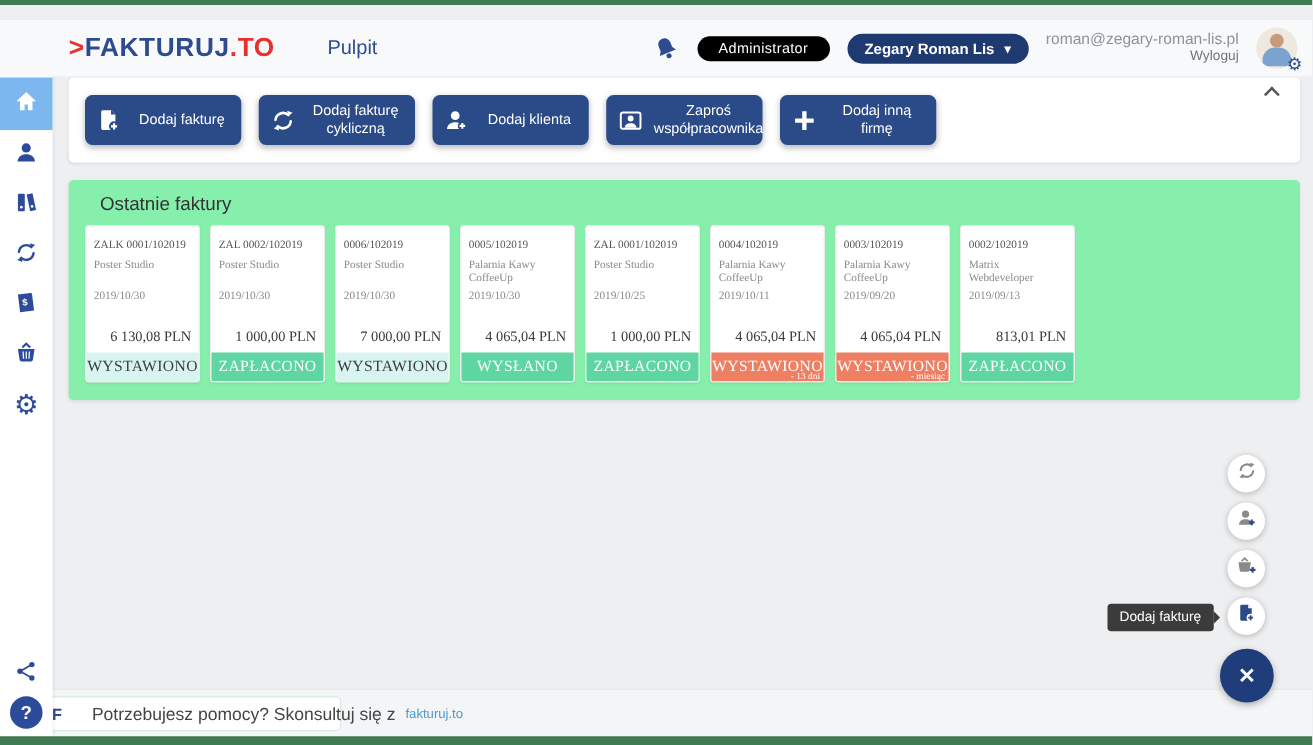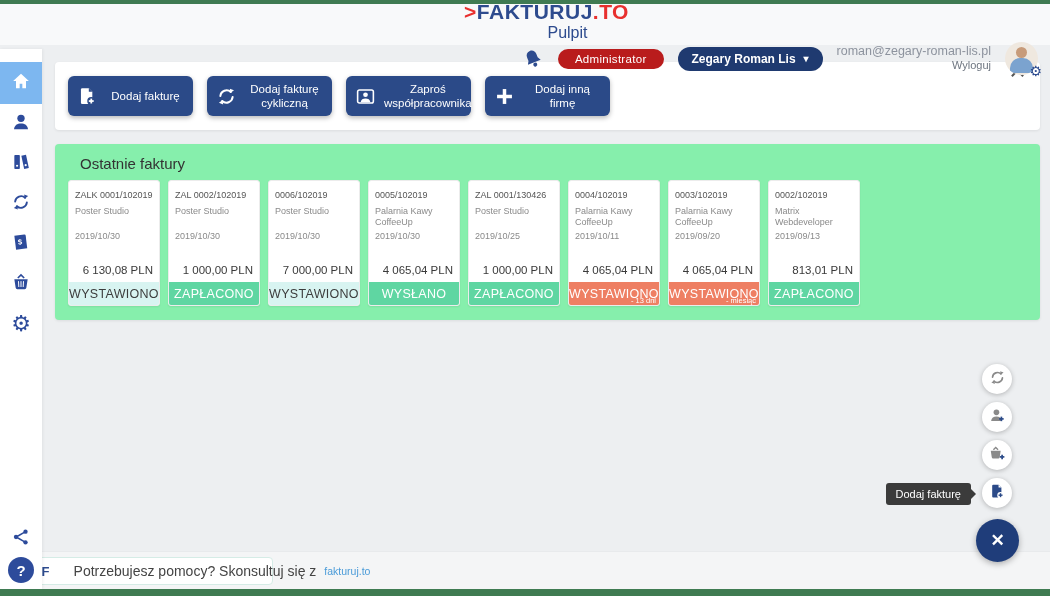--- a/index.html
+++ b/index.html
@@ -5,28 +5,28 @@
   * { margin:0; padding:0; box-sizing:border-box; }
   html,body { width:1050px; height:596px; }
   body { font-family:"Liberation Sans", sans-serif; background:#edeff1; overflow:hidden; }
   .page { position:relative; width:1050px; height:596px; background:#edeff1; overflow:hidden; }
 
   
   .strip-top { position:absolute; top:0; left:0; right:0; height:4px; background:#3f7b52; z-index:40; }
   .strip-bottom { position:absolute; bottom:0; left:0; right:0; height:7px; background:#3f7b52; z-index:40; }
 
   
-  .header { position:absolute; top:0; left:0; right:0; height:45px; background:#f8f9fa; display:flex; align-items:center; padding:0 12px 0 55px; z-index:30;flex-direction:column; }
+  .header { position:absolute; top:16px; left:0; right:0; height:45px; background:#f8f9fa; display:flex; align-items:center; padding:0 12px 0 55px; z-index:30; }
   .logo { font-size:21px; font-weight:bold; letter-spacing:.5px; cursor:pointer; white-space:nowrap; }
   .logo .red { color:#e8302e; }
   .logo .navy { color:#2d4b8e; }
   .page-title { color:#2d4b8e; font-size:16px; margin-left:42px; }
   .header-right { margin-left:auto; display:flex; align-items:center; gap:14px; }
   .bell { width:22px; height:22px; color:#2d4b8e; transform:rotate(-22deg); cursor:pointer; }
-  .badge-role { background:#b91c1c; color:#fff; font-size:11.5px; padding:4px 17px; border-radius:11px; letter-spacing:.3px; }
+  .badge-role { background:#000000; color:#fff; font-size:11.5px; padding:4px 17px; border-radius:11px; letter-spacing:.3px; }
   .company-pill { background:#1f3a70; color:#fff; font-size:12px; font-weight:bold; padding:5px 14px; border-radius:13px; display:flex; align-items:center; gap:8px; cursor:pointer;justify-content:flex-end; }
   .company-pill .caret { font-size:10px; }
   .account { text-align:right; line-height:1.25; }
   .account .email { font-size:12.5px; color:#8d939e; }
   .account .logout { font-size:11px; color:#6e7681; cursor:pointer; }
   .avatar { position:relative; width:33px; height:33px; border-radius:50%; background:#efe8df; overflow:visible; cursor:pointer; }
   .avatar .ph { position:absolute; inset:0; border-radius:50%; overflow:hidden; }
   .avatar .head { position:absolute; top:5px; left:11px; width:11px; height:11px; border-radius:50%; background:#c79b7a; }
   .avatar .body { position:absolute; top:16px; left:5px; width:23px; height:15px; border-radius:10px 10px 0 0; background:#7ba3cf; }
   .avatar .gear { position:absolute; right:-4px; bottom:-3px; font-size:14px; color:#2d4b8e; line-height:1; }
@@ -46,21 +46,21 @@
   .act-btn { width:125px; height:40px; background:#2b4a88; border:none; border-radius:6px; color:#fff; display:flex; align-items:center; box-shadow:0 2px 5px rgba(0,0,0,.28); cursor:pointer; font-family:inherit; }
   .act-btn .ic { width:38px; display:flex; align-items:center; justify-content:center; flex:0 0 38px; }
   .act-btn .ic svg { width:21px; height:21px; }
   .act-btn .lbl { flex:1; font-size:11.5px; line-height:1.25; text-align:center; padding-right:8px; white-space:pre-line; }
   .collapse { position:absolute; top:5px; right:16px; width:14px; height:12px; cursor:pointer; }
   .collapse::after { content:""; position:absolute; left:3px; top:4px; width:7px; height:7px; border-left:2px solid #555; border-top:2px solid #555; transform:rotate(45deg); }
 
   
   .panel-invoices { position:absolute; left:55px; top:144px; width:985px; height:176px; background:#86efac; border-radius:4px; box-shadow:0 1px 3px rgba(0,0,0,.08); z-index:10; }
   .inv-title { font-size:15px; color:#333; padding:11px 0 0 25px; }
-  .cards { display:flex; gap:8px; padding:8px 0 16px 13px; }
+  .cards { display:flex; gap:8px; padding:8px 0 16px 13px;font-family:Liberation Serif, serif; }
   .card { width:92px; height:126px; background:#fff; border:1px solid #ececec; border-radius:3px; box-shadow:0 1px 2px rgba(0,0,0,.07); display:flex; flex-direction:column; overflow:hidden; cursor:pointer; }
   .c-num { font-size:9px; color:#555; padding:9px 6px 0; min-height:21px; }
   .c-client { font-size:9px; color:#8a8a8a; padding:4px 6px 0; min-height:27px; line-height:1.25; }
   .c-date { font-size:9px; color:#8a8a8a; padding:2px 6px 0; }
   .c-amount { font-size:11.5px; color:#3a3a3a; text-align:right; padding:0 6px 6px; margin-top:auto; }
   .c-status { position:relative; height:23px; display:flex; align-items:center; justify-content:center; font-size:12.5px; letter-spacing:.3px; }
   .st-issued { background:#d8f4f1; color:#3d3d3d; }
   .st-paid, .st-sent { background:#5fd6a2; color:#fff; }
   .st-overdue { background:#ee7f63; color:#fff; }
   .c-status .sub { position:absolute; right:3px; bottom:0px; font-size:7.5px; letter-spacing:0; }
@@ -214,20 +214,34 @@
               <path fill="#fff" d="M15.8 3 20.6 4.9 16.4 8z"></path>
               <path fill="#fff" d="M8.2 21 3.4 19.1 7.6 16z"></path>
             </svg>
           </span>
         <span class="lbl">Dodaj fakturę
 cykliczną</span>
       </button>
       <button class="act-btn">
         <span class="ic">
             <svg viewBox="0 0 24 24">
+              <circle cx="10.5" cy="7.5" r="4" fill="#fff"></circle>
+              <path fill="#fff" d="M3 19.6c.4-4.4 3.6-6.2 7.5-6.2s7.1 1.8 7.5 6.2z"></path>
+              <circle cx="17" cy="16.8" r="4.2" fill="#2b4a88"></circle>
+              <g stroke="#fff" stroke-width="1.9">
+                <line x1="17" y1="14.2" x2="17" y2="19.4"></line>
+                <line x1="14.4" y1="16.8" x2="19.6" y2="16.8"></line>
+              </g>
+            </svg>
+          </span>
+        <span class="lbl">Dodaj klienta</span>
+      </button>
+      <button class="act-btn">
+        <span class="ic">
+            <svg viewBox="0 0 24 24">
               <rect x="3" y="4.5" width="18" height="15" rx="2" fill="none" stroke="#fff" stroke-width="1.8"></rect>
               <circle cx="12" cy="10" r="2.7" fill="#fff"></circle>
               <path fill="#fff" d="M6.5 18.6c.4-3 2.6-4.2 5.5-4.2s5.1 1.2 5.5 4.2z"></path>
             </svg>
           </span>
         <span class="lbl">Zaproś
 współpracownika</span>
       </button>
       <button class="act-btn">
         <span class="ic">
@@ -286,21 +300,21 @@
         <div class="c-client">Palarnia Kawy CoffeeUp</div>
         <div class="c-date">2019/10/30</div>
         <div class="c-amount">4 065,04 PLN</div>
         <div class="c-status st-sent">
             <span>WYSŁANO</span>
             <span class="sub"></span>
           </div>
       </div>
 
       <div class="card">
-        <div class="c-num">ZAL 0001/130426</div>
+        <div class="c-num">ZAL 0001/102019</div>
         <div class="c-client">Poster Studio</div>
         <div class="c-date">2019/10/25</div>
         <div class="c-amount">1 000,00 PLN</div>
         <div class="c-status st-paid">
             <span>ZAPŁACONO</span>
             <span class="sub"></span>
           </div>
       </div>
 
       <div class="card">

